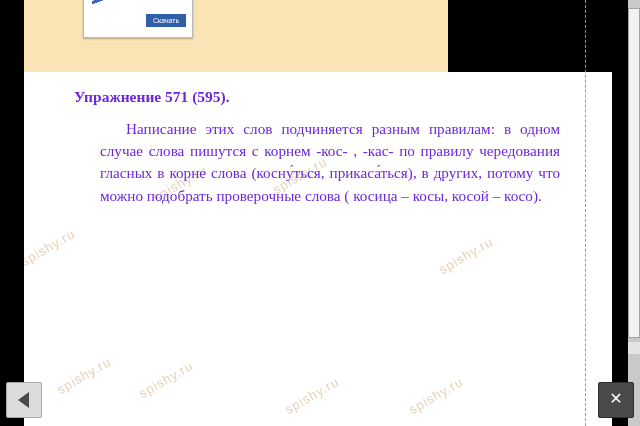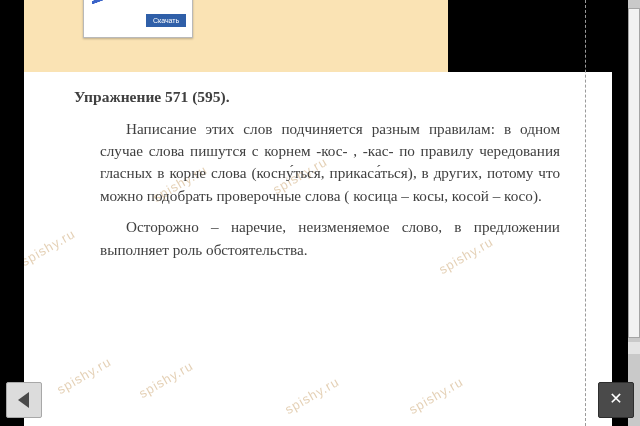--- a/index.html
+++ b/index.html
@@ -88,21 +88,21 @@
     width: 0;
     height: 426px;
     border-left: 1px dashed #9a9a9a;
   }
 
   .content {
     position: absolute;
     left: 28px;
     top: 14px;
     width: 508px;
-    color: #404040;
+    color: #6d28d9;
     font-size: 15.2px;
     line-height: 1.47;
     text-align: justify;
   }
   .ex-title {
     font-weight: bold;
     font-size: 15.5px;
     margin: 0 0 6px 22px;
   }
   .para {
@@ -208,21 +208,20 @@
     <div class="wm w3">spishy.ru</div>
     <div class="wm w4">spishy.ru</div>
     <div class="wm w5">spishy.ru</div>
     <div class="wm w6">spishy.ru</div>
     <div class="wm w7">spishy.ru</div>
     <div class="wm w8">spishy.ru</div>
 
     <div class="content">
       <div class="ex-title">Упражнение 571 (595).</div>
       <p class="para gap">Написание этих слов подчиняется разным правилам: в одном случае слова пишутся с корнем -кос- , -кас- по правилу чередования гласных в корне слова (косну́ться, прикаса́ться), в других, потому что можно подобрать проверочные слова ( косица – косы, косой – косо).</p>
-      <p class="para gap">Осторожно – наречие, неизменяемое слово, в предложении выполняет роль обстоятельства.</p>
     </div>
   </div>
 
   <div class="dashed-edge"></div>
 
   <div class="scroll-track">
     <div class="scroll-thumb"></div>
     <div class="scroll-arrow bottom"></div>
   </div>
 

